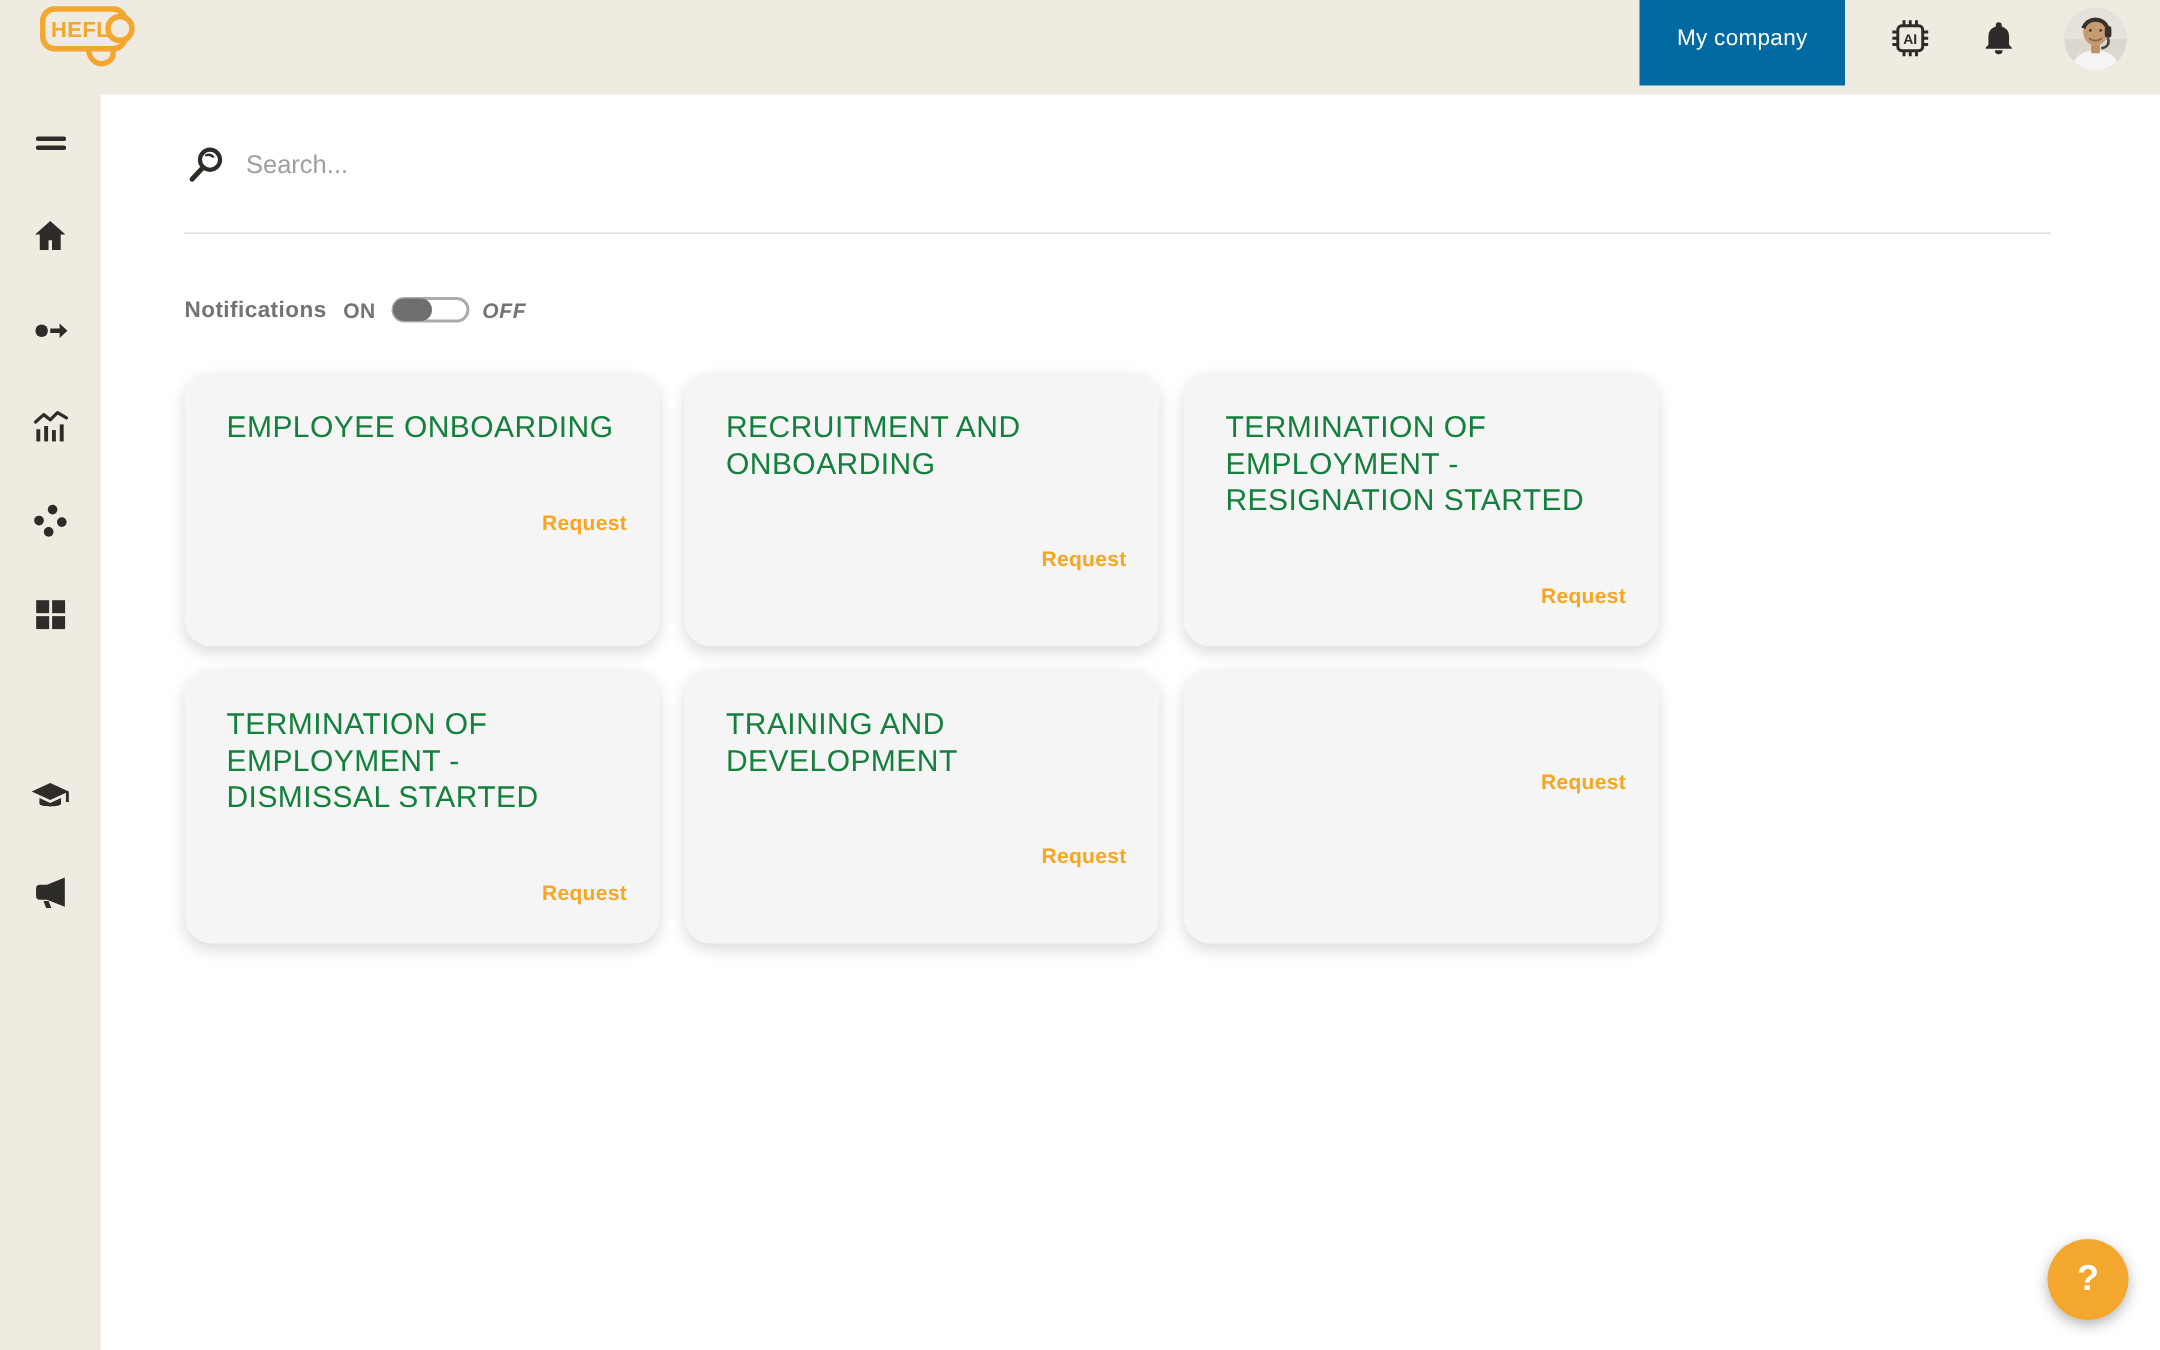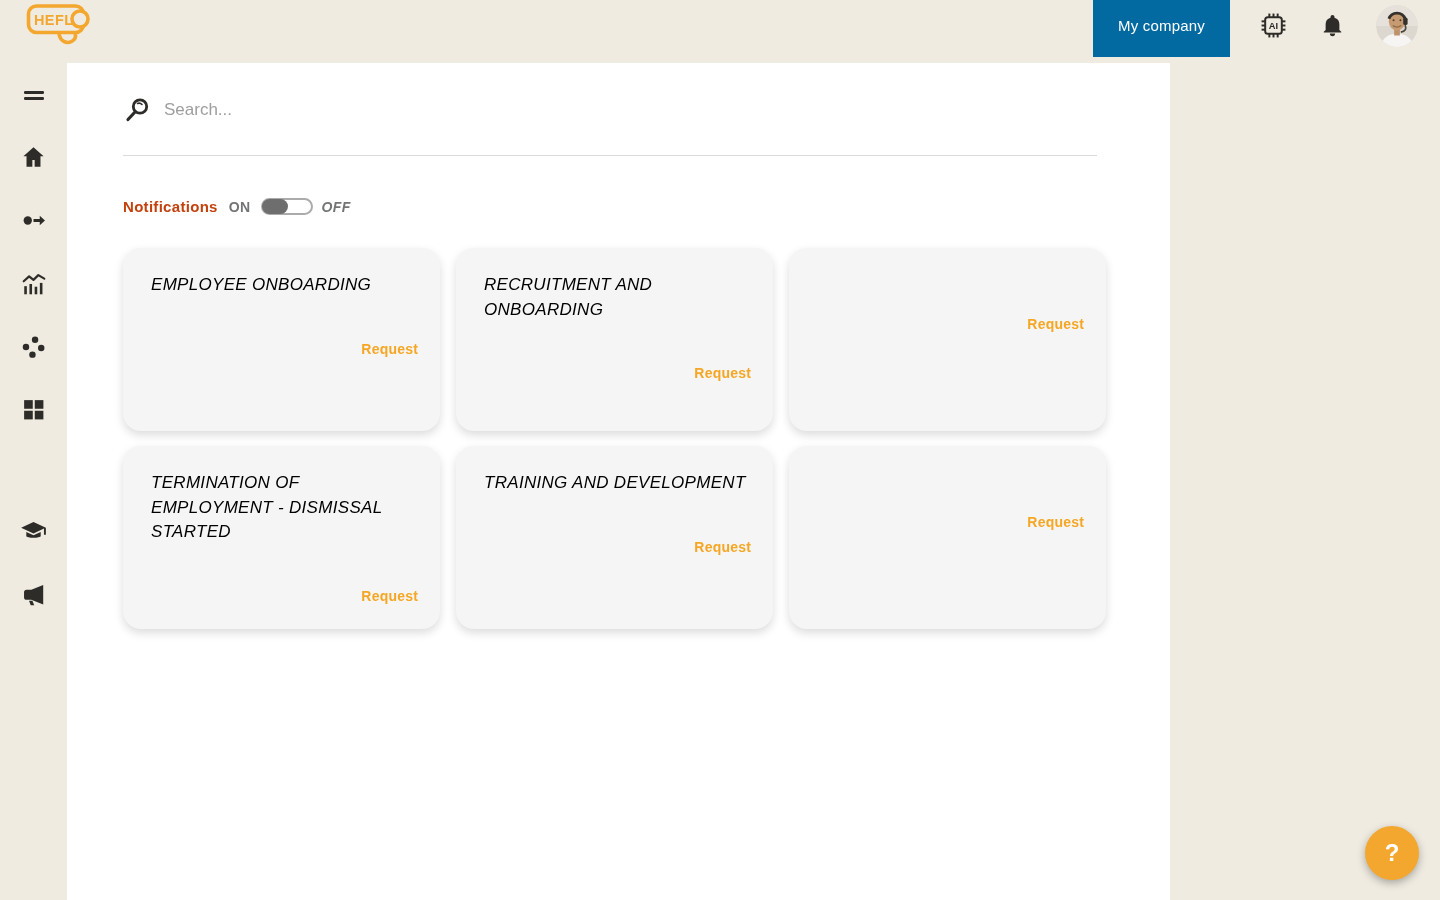--- a/index.html
+++ b/index.html
@@ -22,44 +22,44 @@
 
   
   .sidebar { position:absolute; left:0; top:63px; width:67px; height:837px;
     background:#EFEBE1; display:flex; flex-direction:column; align-items:center; z-index:4; }
   .side-item { width:67px; height:63px; display:flex; align-items:center;
     justify-content:center; cursor:pointer; }
   .side-spacer { height:59px; }
   .side-item svg { display:block; }
 
   
-  .main { position:absolute; left:67px; top:63px; width:1103px; height:837px;
+  .main { position:absolute; left:67px; top:63px; width:1373px; height:837px;
     background:#fff; padding:28px 73px 0 56px; }
   .search-row { display:flex; align-items:center; height:38px; }
   .search-row svg { flex:0 0 auto; }
   .search-input { border:none; outline:none; margin-left:13px; flex:1;
     font-size:17px; color:#555; font-family:inherit; background:transparent; }
   .search-input::placeholder { color:#9E9E9E; }
   .search-divider { border:none; border-top:1px solid #DBDBDB; margin-top:26px; }
 
   .notif-row { margin-top:42px; display:flex; align-items:center; }
-  .notif-label { font-size:15px; font-weight:bold; color:#c2410c; letter-spacing:.3px; }
+  .notif-label { font-size:15px; font-weight:bold; color:#737373; letter-spacing:.3px; }
   .toggle-side-label { font-size:14px; font-weight:bold; color:#737476;
     letter-spacing:.4px; margin-left:11px; }
   .toggle { margin-left:10px; width:52px; height:17px; border:2px solid #ABABAB;
     border-radius:9px; background:#fff; position:relative; cursor:pointer; }
   .toggle-knob { position:absolute; left:-1px; top:-1px; width:26px; height:15px;
     border-radius:8px; background:#6E6E6E; }
   .toggle + .toggle-side-label { margin-left:9px;font-style:italic; }
 
   .cards { margin-top:33px; display:flex; flex-wrap:wrap; gap:15px 16px; width:1000px; }
   .card { width:317px; height:183px; background:#F5F5F5; border-radius:18px;
     padding:25px 22px 0 28px; box-shadow:0 4px 10px rgba(0,0,0,.14); }
-  .card-title { font-size:17px; line-height:24.5px; color:#000000;
-    letter-spacing:.3px; font-weight:400;font-style:italic; }
+  .card-title { font-size:20px; line-height:24.5px; color:#15803d;
+    letter-spacing:.3px; font-weight:400; }
   .card-action { margin-top:42px; text-align:right; }
   .card-action a { color:#F5A623; font-size:14px; font-weight:bold;
     text-decoration:none; cursor:pointer; letter-spacing:.2px; }
 
   .help-fab { position:absolute; right:21px; bottom:20px; width:54px; height:54px;
     border-radius:50%; background:#F3A72F; border:none; color:#fff; font-size:24px;
     font-weight:bold; font-family:inherit; cursor:pointer;
     box-shadow:0 3px 9px rgba(0,0,0,.3); z-index:6; }
 </style>
 </head>
@@ -211,20 +211,21 @@
   <div class="cards">
     <div class="card">
       <div class="card-title">EMPLOYEE ONBOARDING</div>
       <div class="card-action"><a>Request</a></div>
     </div>
     <div class="card">
       <div class="card-title">RECRUITMENT AND ONBOARDING</div>
       <div class="card-action"><a>Request</a></div>
     </div>
     <div class="card">
+      <div class="card-title">TERMINATION OF EMPLOYMENT - RESIGNATION STARTED</div>
       <div class="card-action"><a>Request</a></div>
     </div>
     <div class="card">
       <div class="card-title">TERMINATION OF EMPLOYMENT - DISMISSAL STARTED</div>
       <div class="card-action"><a>Request</a></div>
     </div>
     <div class="card">
       <div class="card-title">TRAINING AND DEVELOPMENT</div>
       <div class="card-action"><a>Request</a></div>
     </div>

